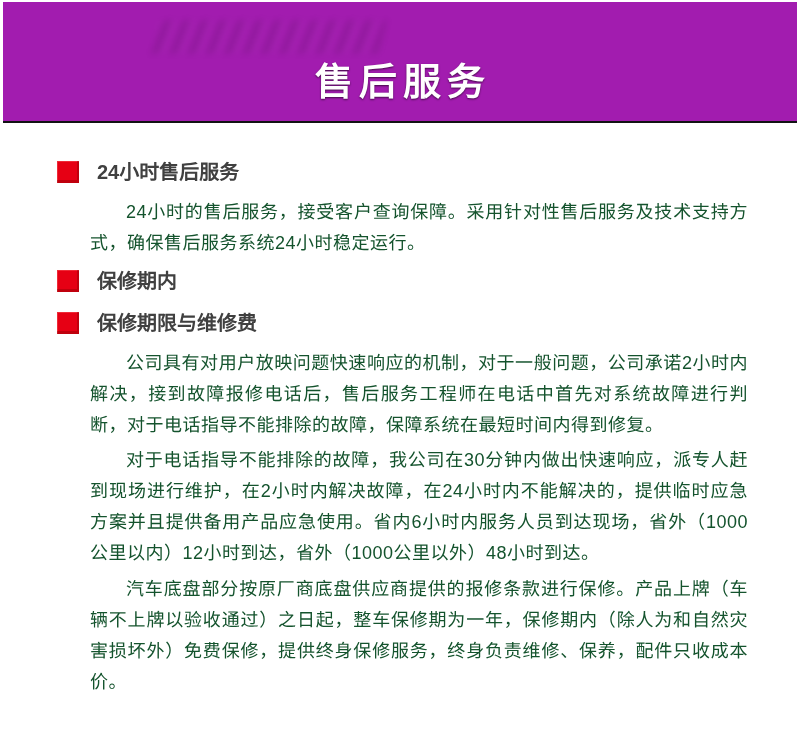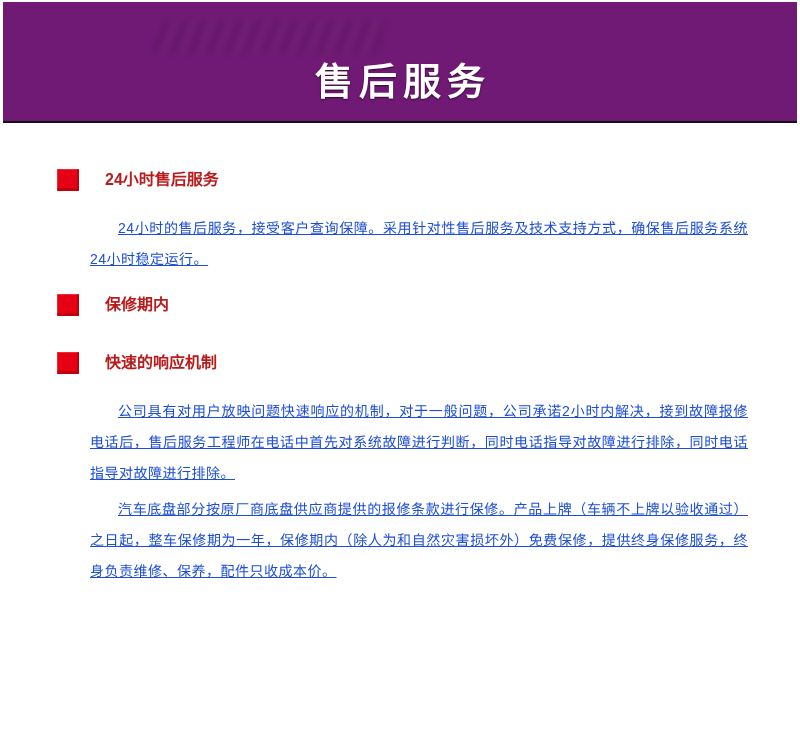--- a/index.html
+++ b/index.html
@@ -14,21 +14,21 @@
     height: 741px;
     margin: 0 auto;
     background: #ffffff;
     overflow: hidden;
   }
   
   .banner {
     position: relative;
     margin: 2px 3px 0 3px;
     height: 119px;
-    background: #701a75;
+    background: #a21caf;
     border-bottom: 2px solid #121214;
     display: flex;
     align-items: flex-end;
     justify-content: center;
     overflow: hidden;
   }
   .banner-title {
     margin: 0 0 20px 0;
     color: #ffffff;
     font-size: 38px;
@@ -66,35 +66,34 @@
     margin: 0 0 8px 0;
   }
   .bullet {
     flex: none;
     width: 22px;
     height: 22px;
     background: #e60014;
     box-shadow: inset -2px -3px 0 rgba(120,0,0,0.35), inset 1px 1px 0 rgba(255,120,120,0.35);
   }
   .section-title {
-    margin: 12px;
-    font-size: 16px;
+    margin: 4px;
+    font-size: 20px;
     line-height: 26px;
     font-weight: bold;
-    color: #b91c1c;
+    color: #404040;
   }
   .section p {
     margin: 0 0 4px 33px;
-    font-size: 14px;
+    font-size: 18px;
     line-height: 31px;
-    color: #1d4ed8;
+    color: #14532d;
     text-indent: 2em;
     text-align: justify;
     letter-spacing: 0.5px;
-    text-decoration: underline;
   }
 </style>
 </head>
 <body>
 
 <div class="page">
 
   <div class="banner">
     <div class="banner-watermark"></div>
     <h1 class="banner-title">售后服务</h1>
@@ -113,23 +112,24 @@
     <div class="section">
       <div class="section-head">
         <span class="bullet"></span>
         <h2 class="section-title">保修期内</h2>
       </div>
     </div>
 
     <div class="section">
       <div class="section-head">
         <span class="bullet"></span>
-        <h2 class="section-title">快速的响应机制</h2>
+        <h2 class="section-title">保修期限与维修费</h2>
       </div>
-      <p>公司具有对用户放映问题快速响应的机制，对于一般问题，公司承诺2小时内解决，接到故障报修电话后，售后服务工程师在电话中首先对系统故障进行判断，同时电话指导对故障进行排除，同时电话指导对故障进行排除。</p>
+      <p>公司具有对用户放映问题快速响应的机制，对于一般问题，公司承诺2小时内解决，接到故障报修电话后，售后服务工程师在电话中首先对系统故障进行判断，对于电话指导不能排除的故障，保障系统在最短时间内得到修复。</p>
+      <p>对于电话指导不能排除的故障，我公司在30分钟内做出快速响应，派专人赶到现场进行维护，在2小时内解决故障，在24小时内不能解决的，提供临时应急方案并且提供备用产品应急使用。省内6小时内服务人员到达现场，省外（1000公里以内）12小时到达，省外（1000公里以外）48小时到达。</p>
     </div>
 
     <div class="section">
       <p>汽车底盘部分按原厂商底盘供应商提供的报修条款进行保修。产品上牌（车辆不上牌以验收通过）之日起，整车保修期为一年，保修期内（除人为和自然灾害损坏外）免费保修，提供终身保修服务，终身负责维修、保养，配件只收成本价。</p>
     </div>
 
   </div>
 </div>
 
 </body></html>

